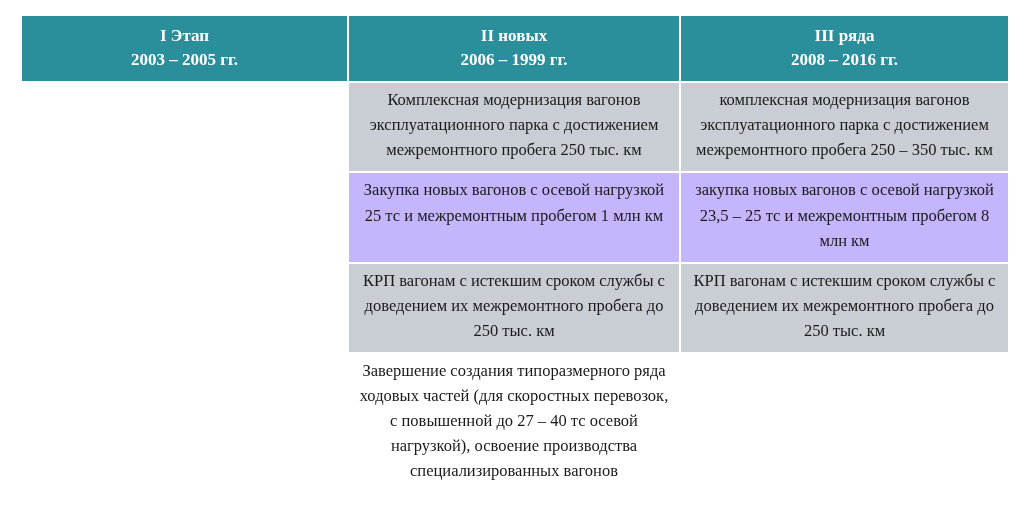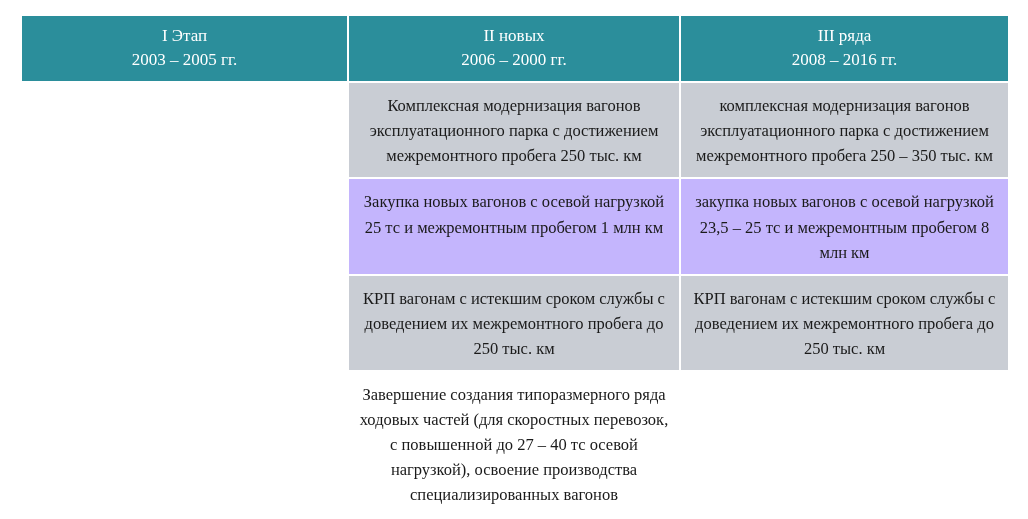--- a/index.html
+++ b/index.html
@@ -32,36 +32,36 @@
     table-layout: fixed;
   }
 
   .stage-table col.c1 { width: 325px; }
   .stage-table col.c2 { width: 330px; }
   .stage-table col.c3 { width: 327px; }
 
   .hdr-cell {
     background: #2b8e9b;
     color: #ffffff;
-    font-weight: normal;
+    font-weight: bold;
     font-size: 17px;
     line-height: 1.42;
     text-align: center;
     vertical-align: middle;
     padding: 8px 6px 9px 6px;
     border: 0;
   }
   .hdr-cell .hdr-line1 { display: block; }
   .hdr-cell .hdr-line2 { display: block; }
 
   .cell {
     vertical-align: top;
     text-align: center;
     border: 0;
-    padding: 10px 8px 9px 8px;
+    padding: 4px 8px 9px 8px;
     font-size: 16.5px;
     line-height: 1.52;
   }
 
   
   .cell.col-accent {
     background: #2b8e9b;
     color: #ffffff;
     font-weight: bold;
   }
@@ -88,21 +88,21 @@
       <col class="c3">
     </colgroup>
     <thead>
       <tr>
         <th class="hdr-cell">
           <span class="hdr-line1">I Этап</span>
           <span class="hdr-line2">2003 – 2005 гг.</span>
         </th>
         <th class="hdr-cell">
           <span class="hdr-line1">II новых</span>
-          <span class="hdr-line2">2006 – 2000 гг.</span>
+          <span class="hdr-line2">2006 – 1999 гг.</span>
         </th>
         <th class="hdr-cell">
           <span class="hdr-line1">III ряда</span>
           <span class="hdr-line2">2008 – 2016 гг.</span>
         </th>
       </tr>
     </thead>
     <tbody id="table-body">
         <tr>
           <td class="cell col-accent band-none">

